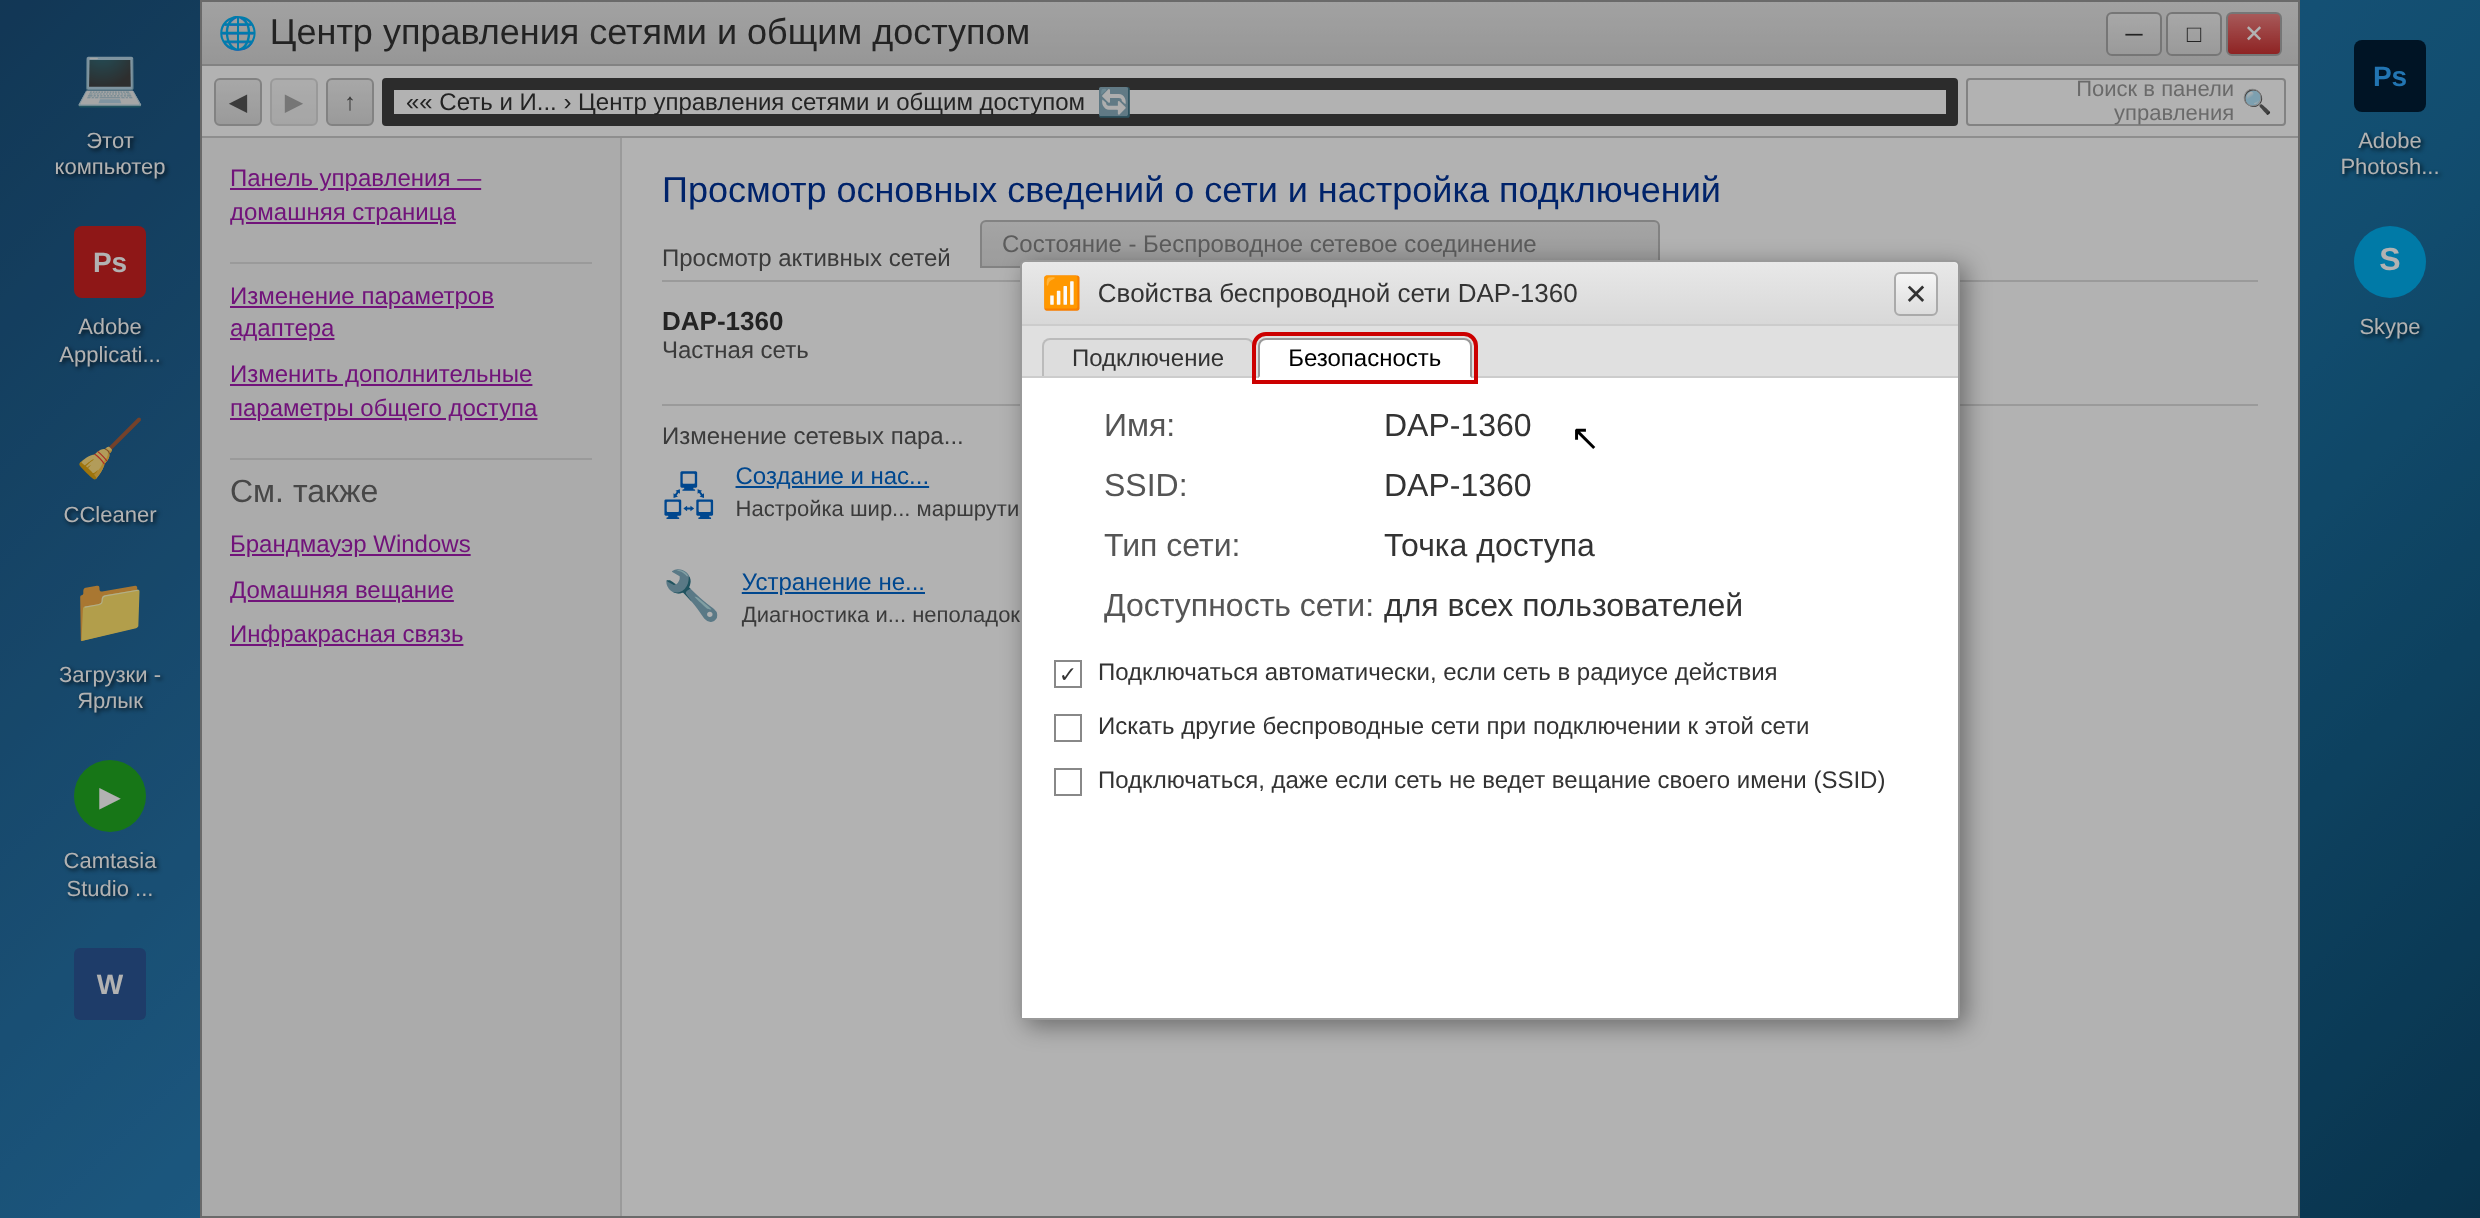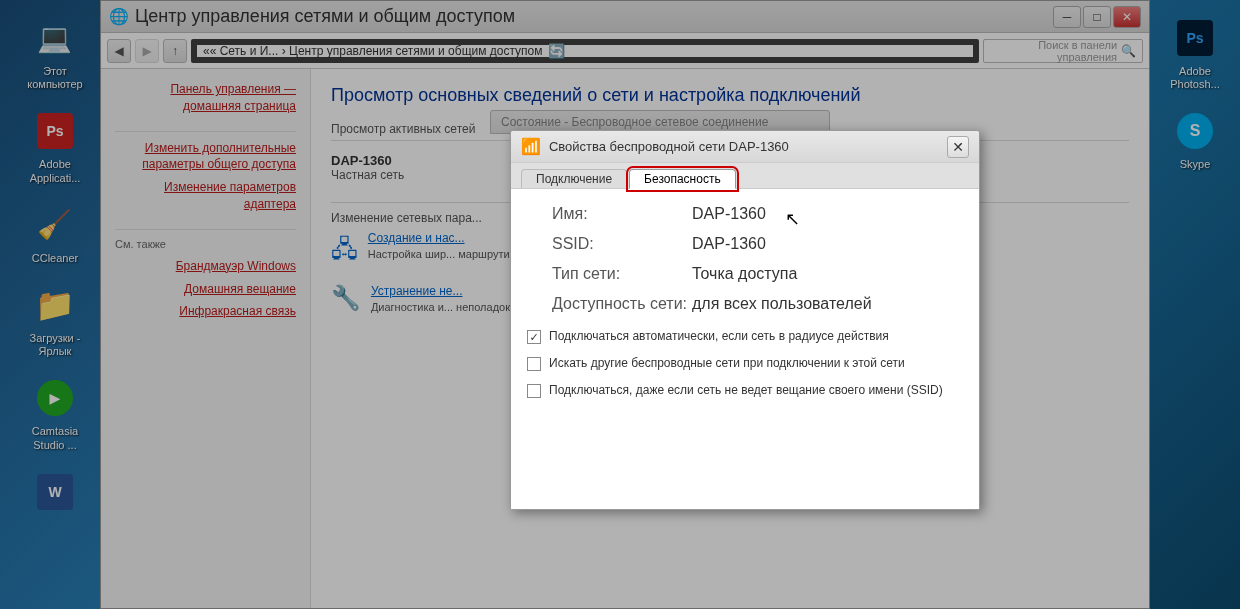--- a/index.html
+++ b/index.html
@@ -194,35 +194,34 @@
       width: 210px;
       background: #f5f5f5;
       border-right: 1px solid #ddd;
       padding: 12px 14px;
       flex-shrink: 0;
       overflow-y: auto;
     }
 
     .sidebar-link {
       font-size: 12px;
-      color: #b91c1c;
+      color: #a21caf;
       text-decoration: underline;
       cursor: pointer;
       display: block;
       margin-bottom: 6px;
       line-height: 1.4;
-      text-align: right;
     }
 
     .sidebar-section {
       margin-bottom: 16px;
     }
 
     .sidebar-section-title {
-      font-size: 11px;
+      font-size: 16px;
       color: #666;
       margin-bottom: 8px;
       font-weight: normal;
     }
 
     
     .main-panel {
       flex: 1;
       background: #fff;
       padding: 16px 20px;
@@ -617,22 +616,22 @@
     </div>
 
     <div class="content-area">
 
       <div class="sidebar">
         <div class="sidebar-section">
           <a class="sidebar-link">Панель управления — домашняя страница</a>
         </div>
         <div class="sep-line"></div>
         <div class="sidebar-section">
+          <a class="sidebar-link">Изменение параметров адаптера</a>
           <a class="sidebar-link">Изменить дополнительные параметры общего доступа</a>
-          <a class="sidebar-link">Изменение параметров адаптера</a>
         </div>
         <div class="sep-line"></div>
         <div class="sidebar-section">
           <div class="sidebar-section-title">См. также</div>
           <a class="sidebar-link">Брандмауэр Windows</a>
           <a class="sidebar-link">Домашняя вещание</a>
           <a class="sidebar-link">Инфракрасная связь</a>
         </div>
       </div>
 

